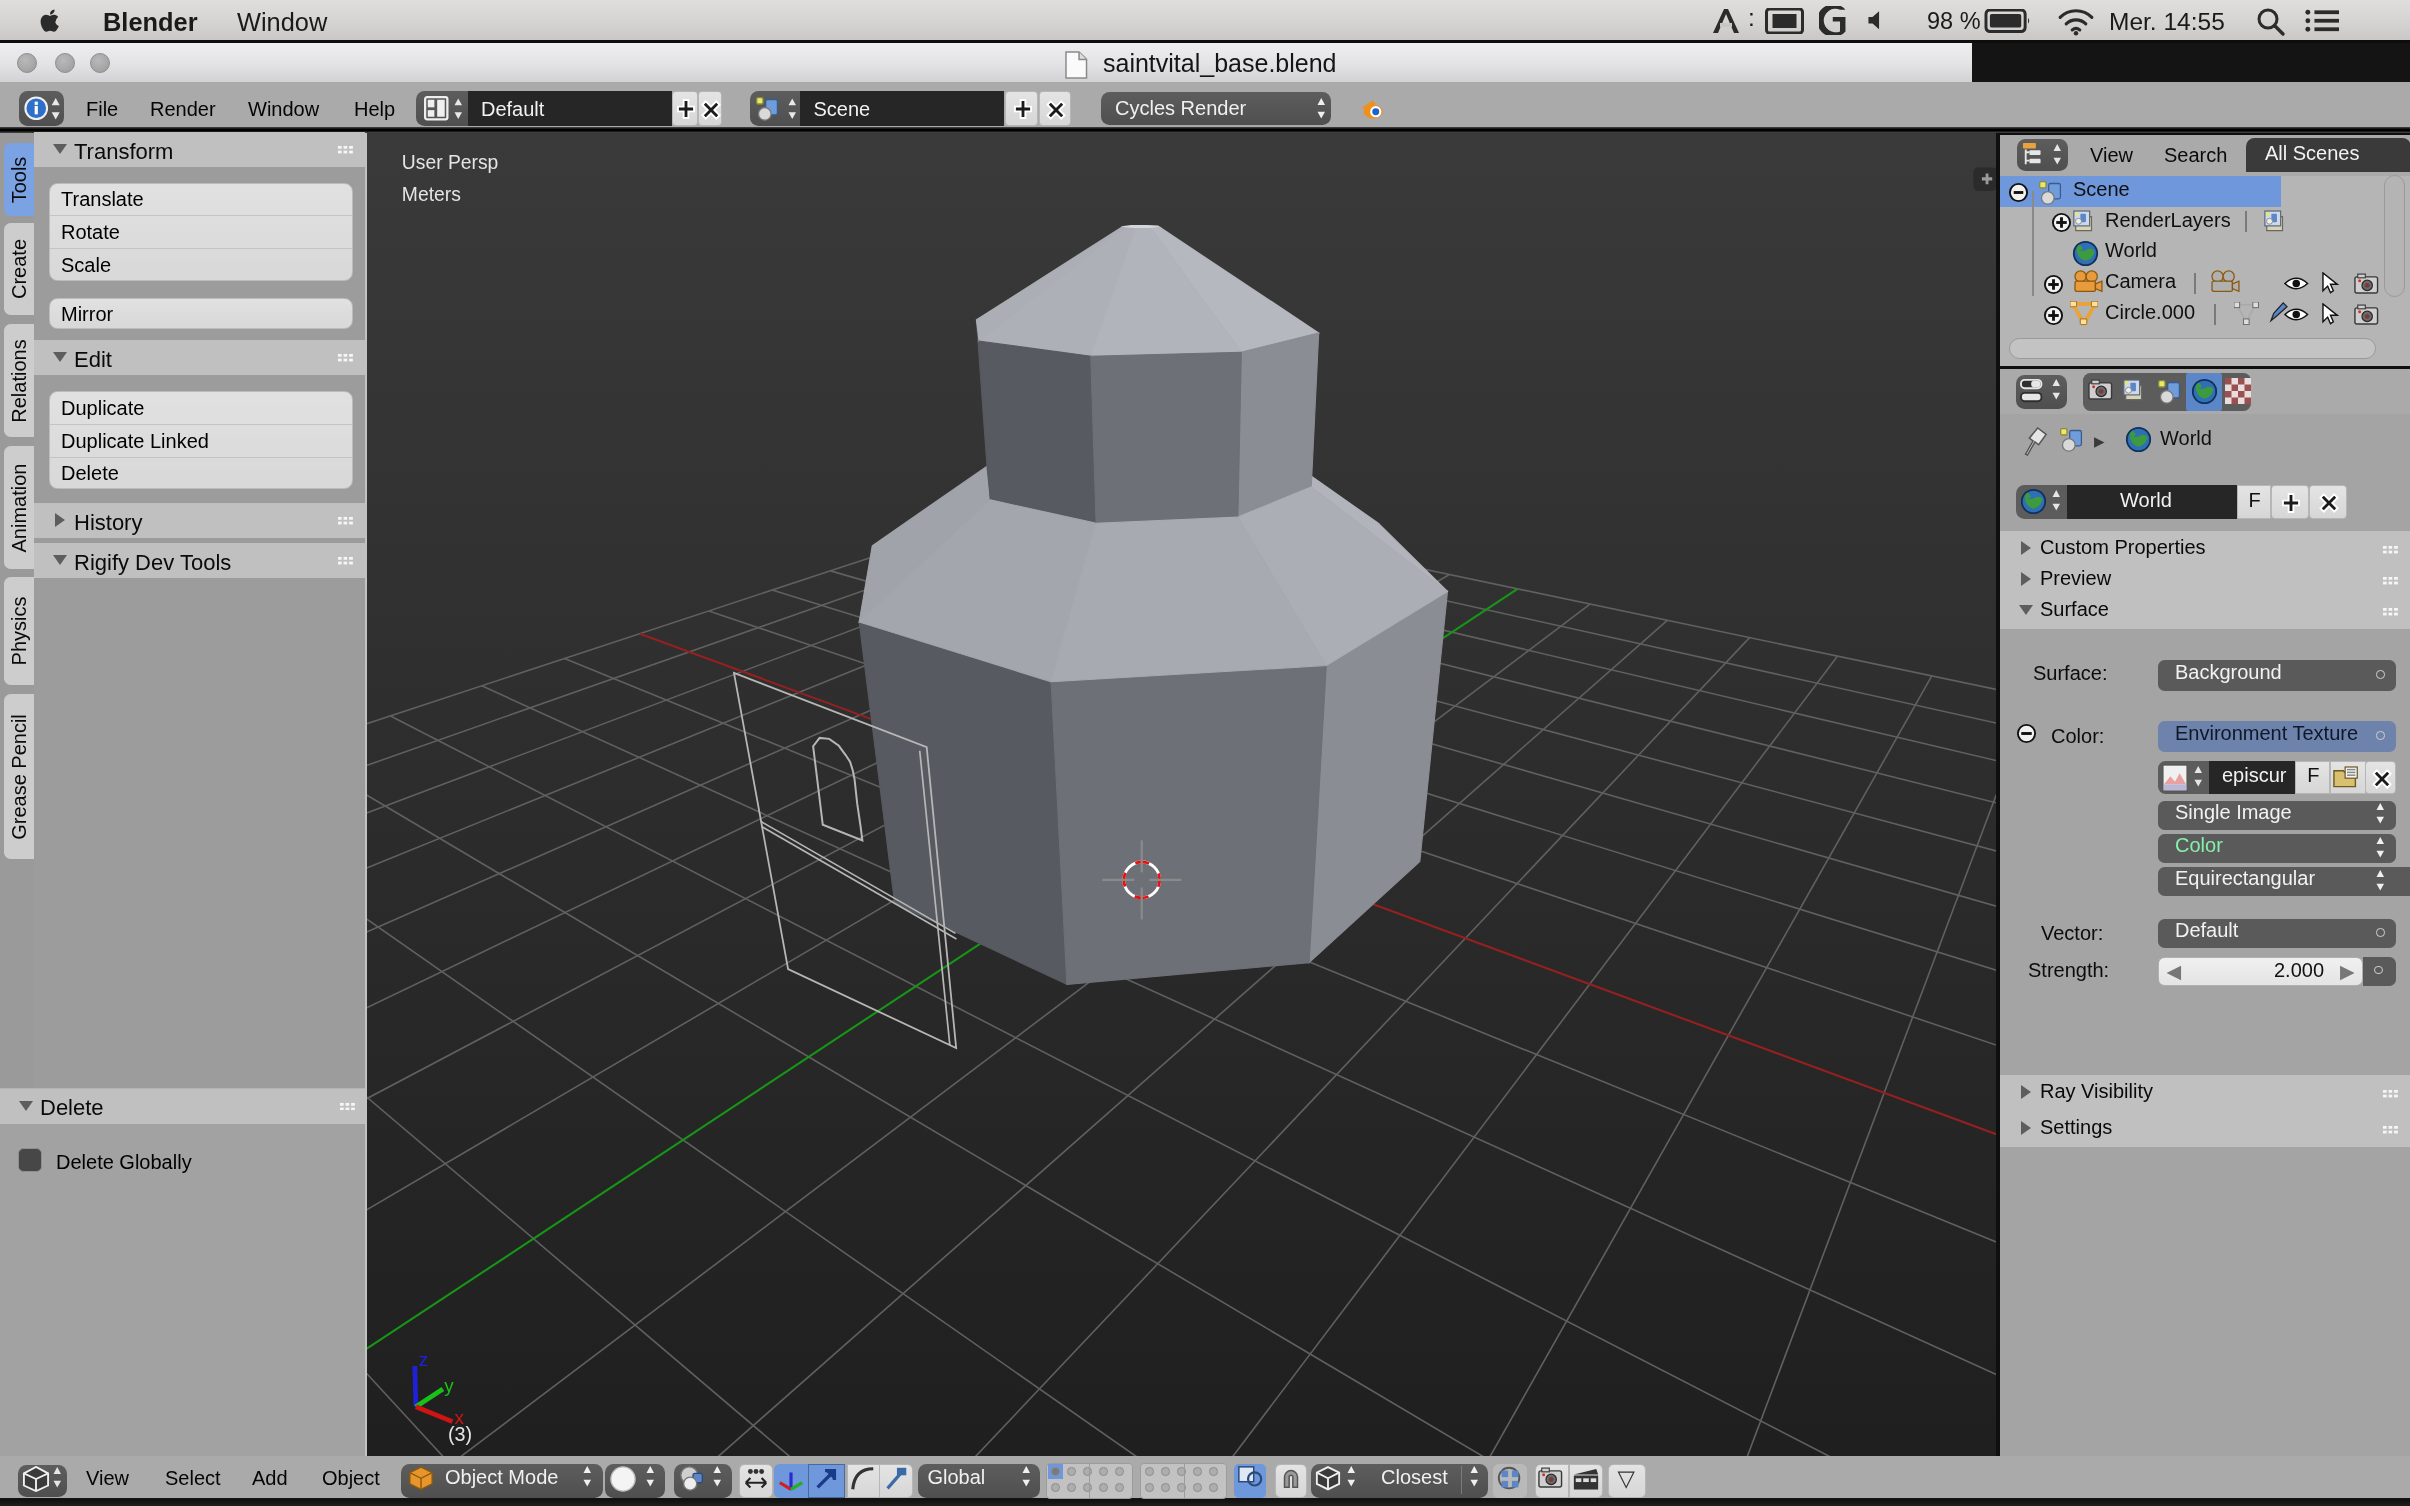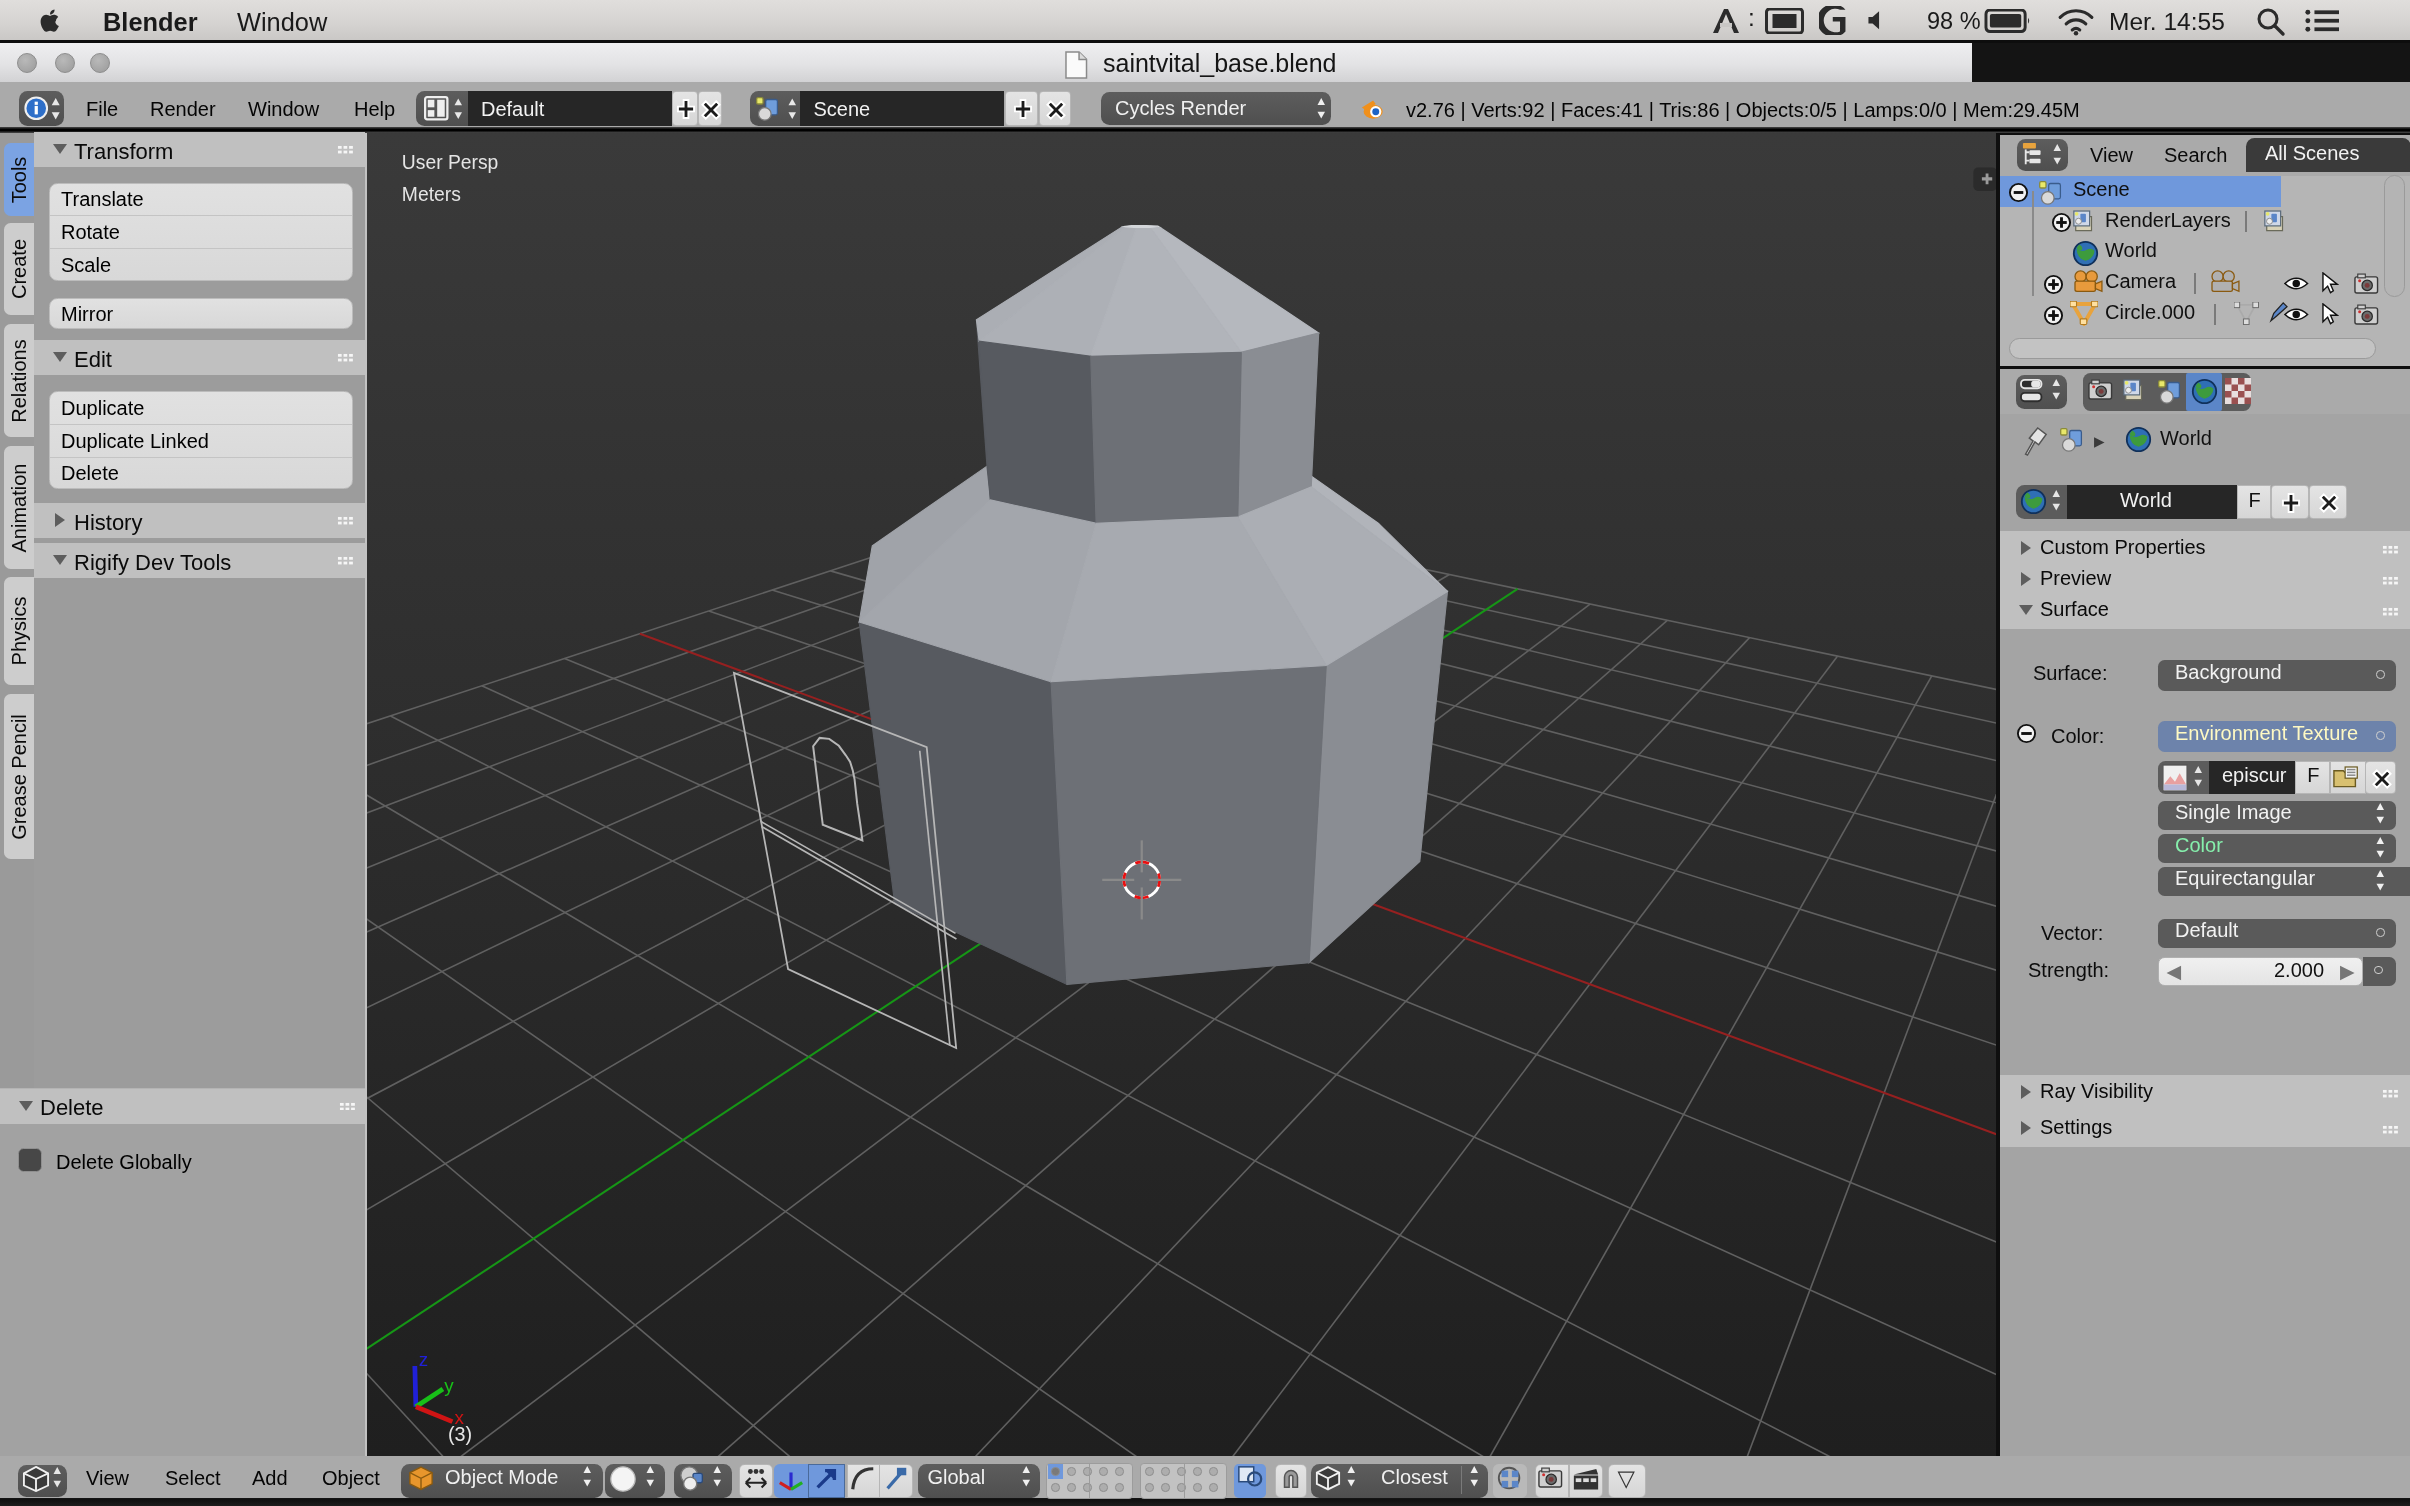--- a/index.html
+++ b/index.html
@@ -192,21 +192,20 @@
       <svg class="ab" style="left:1317px;top:15px" width="8.5" height="22.6" viewBox="0 0 10 26">
         <path d="M5 1 L9.4 9 H0.6 Z" fill="#f0f0f0"></path>
         <path d="M5 25 L9.4 17 H0.6 Z" fill="#f0f0f0"></path>
       </svg>
       <svg class="ab" style="left:1361px;top:15px" width="29.5" height="22.5" viewBox="0 0 34 26">
         <path d="M3 17 a11 8 0 0 0 22 0 a11 8 0 0 0 -22 0z" fill="#f0901c"></path>
         <path d="M1 12 L14 4 L17 8 L5 15z" fill="#f0901c"></path>
         <circle cx="17" cy="17" r="6.5" fill="#fff"></circle>
         <circle cx="17" cy="17" r="4" fill="#1b63c6"></circle>
       </svg>
-      <div class="mi" style="left:1406px;top:17.4px">v2.76 | Verts:92 | Faces:41 | Tris:86 | Objects:0/5 | Lamps:0/0 | Mem:29.45M</div>
     </div>
 <div class="ab" id="hsep"></div>
 <div class="ab" id="vp"><svg class="vp" width="1629" height="1323" viewBox="390 141 1730 1405">
         <defs>
           <linearGradient id="bg" x1="0" y1="0" x2="0" y2="1">
             <stop offset="0" stop-color="#3a3a3a"></stop>
             <stop offset="1" stop-color="#1f1f1f"></stop>
           </linearGradient>
           <clipPath id="cp">
             <rect x="390" y="141" width="1730" height="1405"></rect>
@@ -617,21 +616,21 @@
         <div style="position:absolute;right:11.3px;top:10px;width:8.5px;height:8.5px;border-radius:50%;border:1.5px solid #cfcfcf"></div>
       </div>
       <svg class="ab" style="left:16px;top:354px" width="21" height="21" viewBox="0 0 22 22">
         <circle cx="11" cy="11" r="9" fill="#f2f2f2" stroke="#111" stroke-width="2"></circle>
         <rect x="5.5" y="9.5" width="11" height="3" fill="#111"></rect>
       </svg>
       <div class="prow" style="top:356px">
         <span style="position:absolute;left:51px">Color:</span>
       </div>
       <div class="ab" style="left:158px;top:352px;width:238px;height:31px;background:#6d83ab;border-radius:6.6px">
-        <span style="position:absolute;left:17px;top:0.9px;font-size:20px;color:#fef9c3">Environment Texture</span>
+        <span style="position:absolute;left:17px;top:0.9px;font-size:20px;color:#0f172a">Environment Texture</span>
         <div style="position:absolute;right:11.3px;top:10px;width:8.5px;height:8.5px;border-radius:50%;border:1.5px solid #cfcfcf"></div>
       </div>
       <div class="ab" style="left:158px;top:392px;width:51px;height:33px;background:#5c5c5c;border-radius:7.5px 0 0 7.5px"></div>
       <svg class="ab" style="left:162px;top:395px" width="26" height="28" viewBox="0 0 28 30">
         <rect x="1" y="1" width="26" height="28" fill="#f0f0f0" stroke="#555" stroke-width="1.4"></rect>
         <path d="M2 22 L9 13 L14 19 L19 10 L26 22 Z" fill="#e8a0a0"></path>
         <rect x="2" y="22" width="24" height="6" fill="#b8b8d8"></rect>
       </svg>
       <svg class="ab" style="left:194px;top:396px" width="8.5" height="22.6" viewBox="0 0 10 26">
         <path d="M5 1 L9.4 9 H0.6 Z" fill="#e6e6e6"></path>

